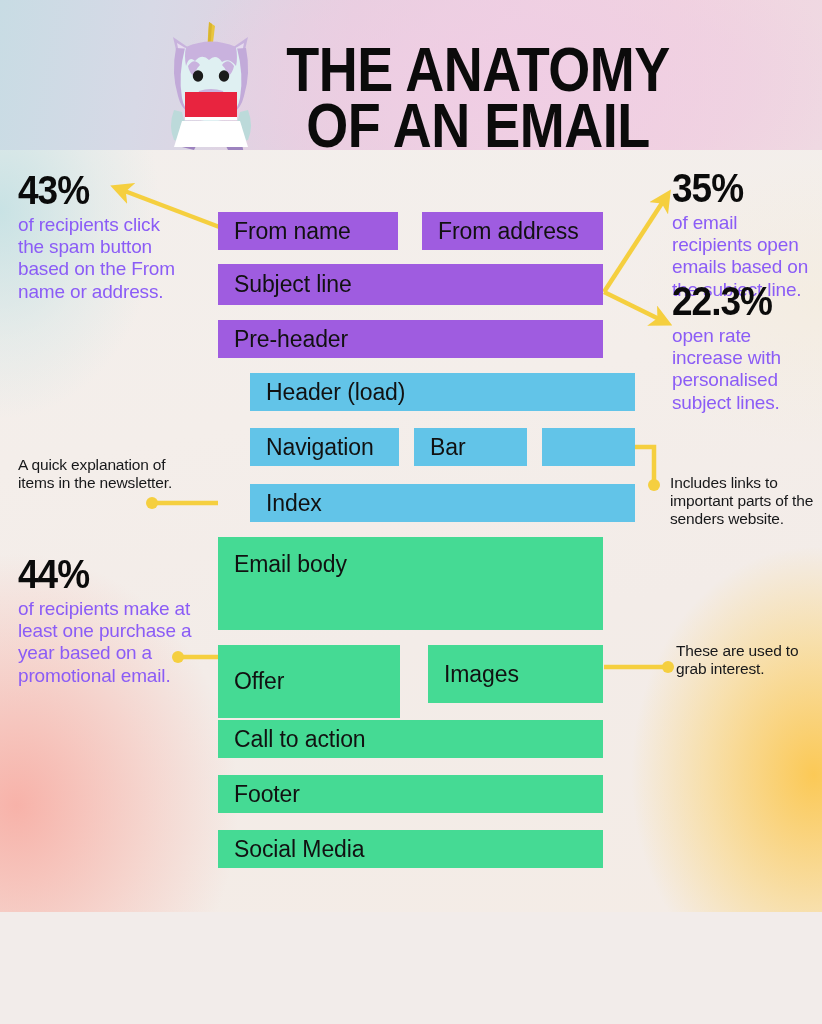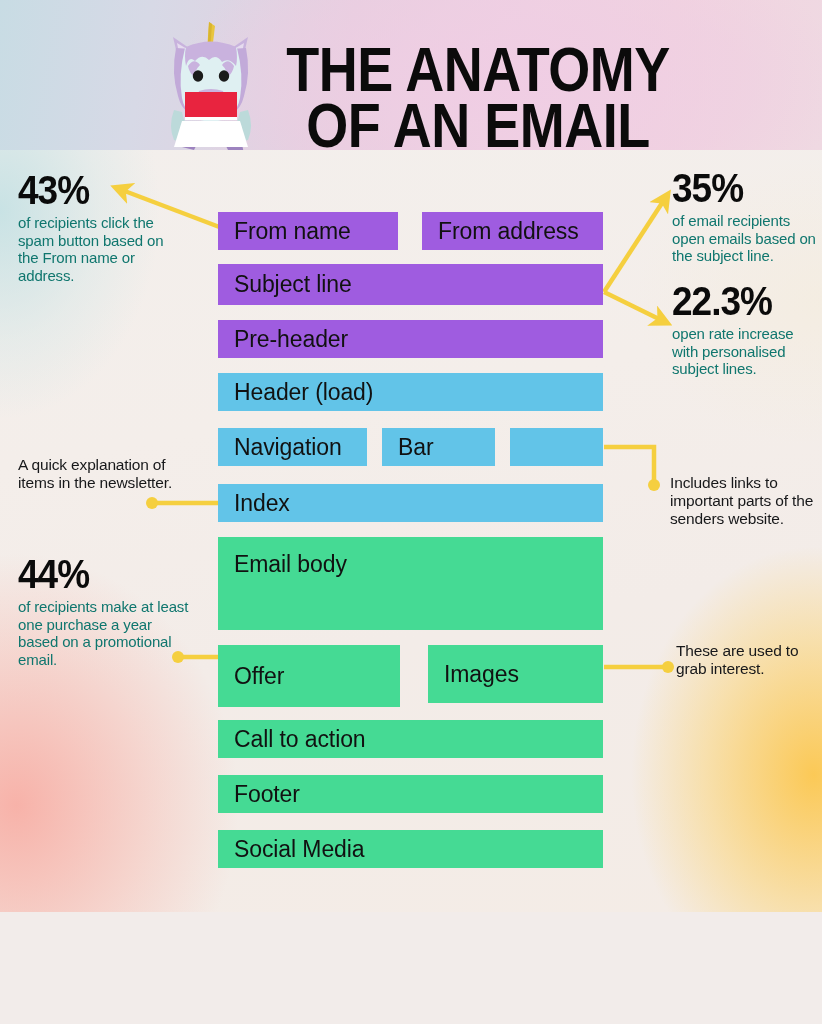--- a/index.html
+++ b/index.html
@@ -87,41 +87,41 @@
   .bar {
     position:absolute;
     display:flex; align-items:center;
     padding-left:16px;
     font-size:23px;
     color:#111;
     letter-spacing:-0.1px;
     font-family:"Liberation Sans", sans-serif;
   }
   .bar.purple { background:#9f5ce0; }
-  .bar.blue   { background:#62c4e8; }
+  .bar.blue   { background:#62c4e8;margin-left:32px; }
   .bar.green  { background:#45da94; }
   .bar.top-align { align-items:flex-start; padding-top:12px;text-align:right; }
 
   
   .stat { position:absolute; }
   .stat-num {
     font-family:"Liberation Sans", sans-serif;
     font-weight:bold;
     font-size:37px;
     color:#0b0b0b;
     line-height:1.0;
     letter-spacing:-1px;
     transform:scaleY(1.1);
     transform-origin:left top;
     display:block;
     margin-bottom:7px;
   }
   .stat-text {
-    font-size:15px;
-    color:#0f766e;
+    font-size:19px;
+    color:#8b5cf6;
     line-height:1.17;
     letter-spacing:-0.15px;
   }
   .note-text {
     position:absolute;
     font-size:15.5px;
     color:#17181a;
     line-height:1.17;
     letter-spacing:-0.15px;
   }
@@ -248,21 +248,21 @@
   </div>
 
   <div class="bar blue" style="left:218px; top:484px; width:385px; height:38px;">
     <span>Index</span>
   </div>
 
   <div class="bar green top-align" style="left:218px; top:537px; width:385px; height:93px; padding-top:14px;">
     <span>Email body</span>
   </div>
 
-  <div class="bar green" style="left:218px; top:645px; width:182px; height:62px;">
+  <div class="bar green" style="left:218px; top:645px; width:182px; height:73px;">
     <span>Offer</span>
   </div>
 
   <div class="bar green" style="left:428px; top:645px; width:175px; height:58px;">
     <span>Images</span>
   </div>
 
   <div class="bar green" style="left:218px; top:720px; width:385px; height:38px;">
     <span>Call to action</span>
   </div>

